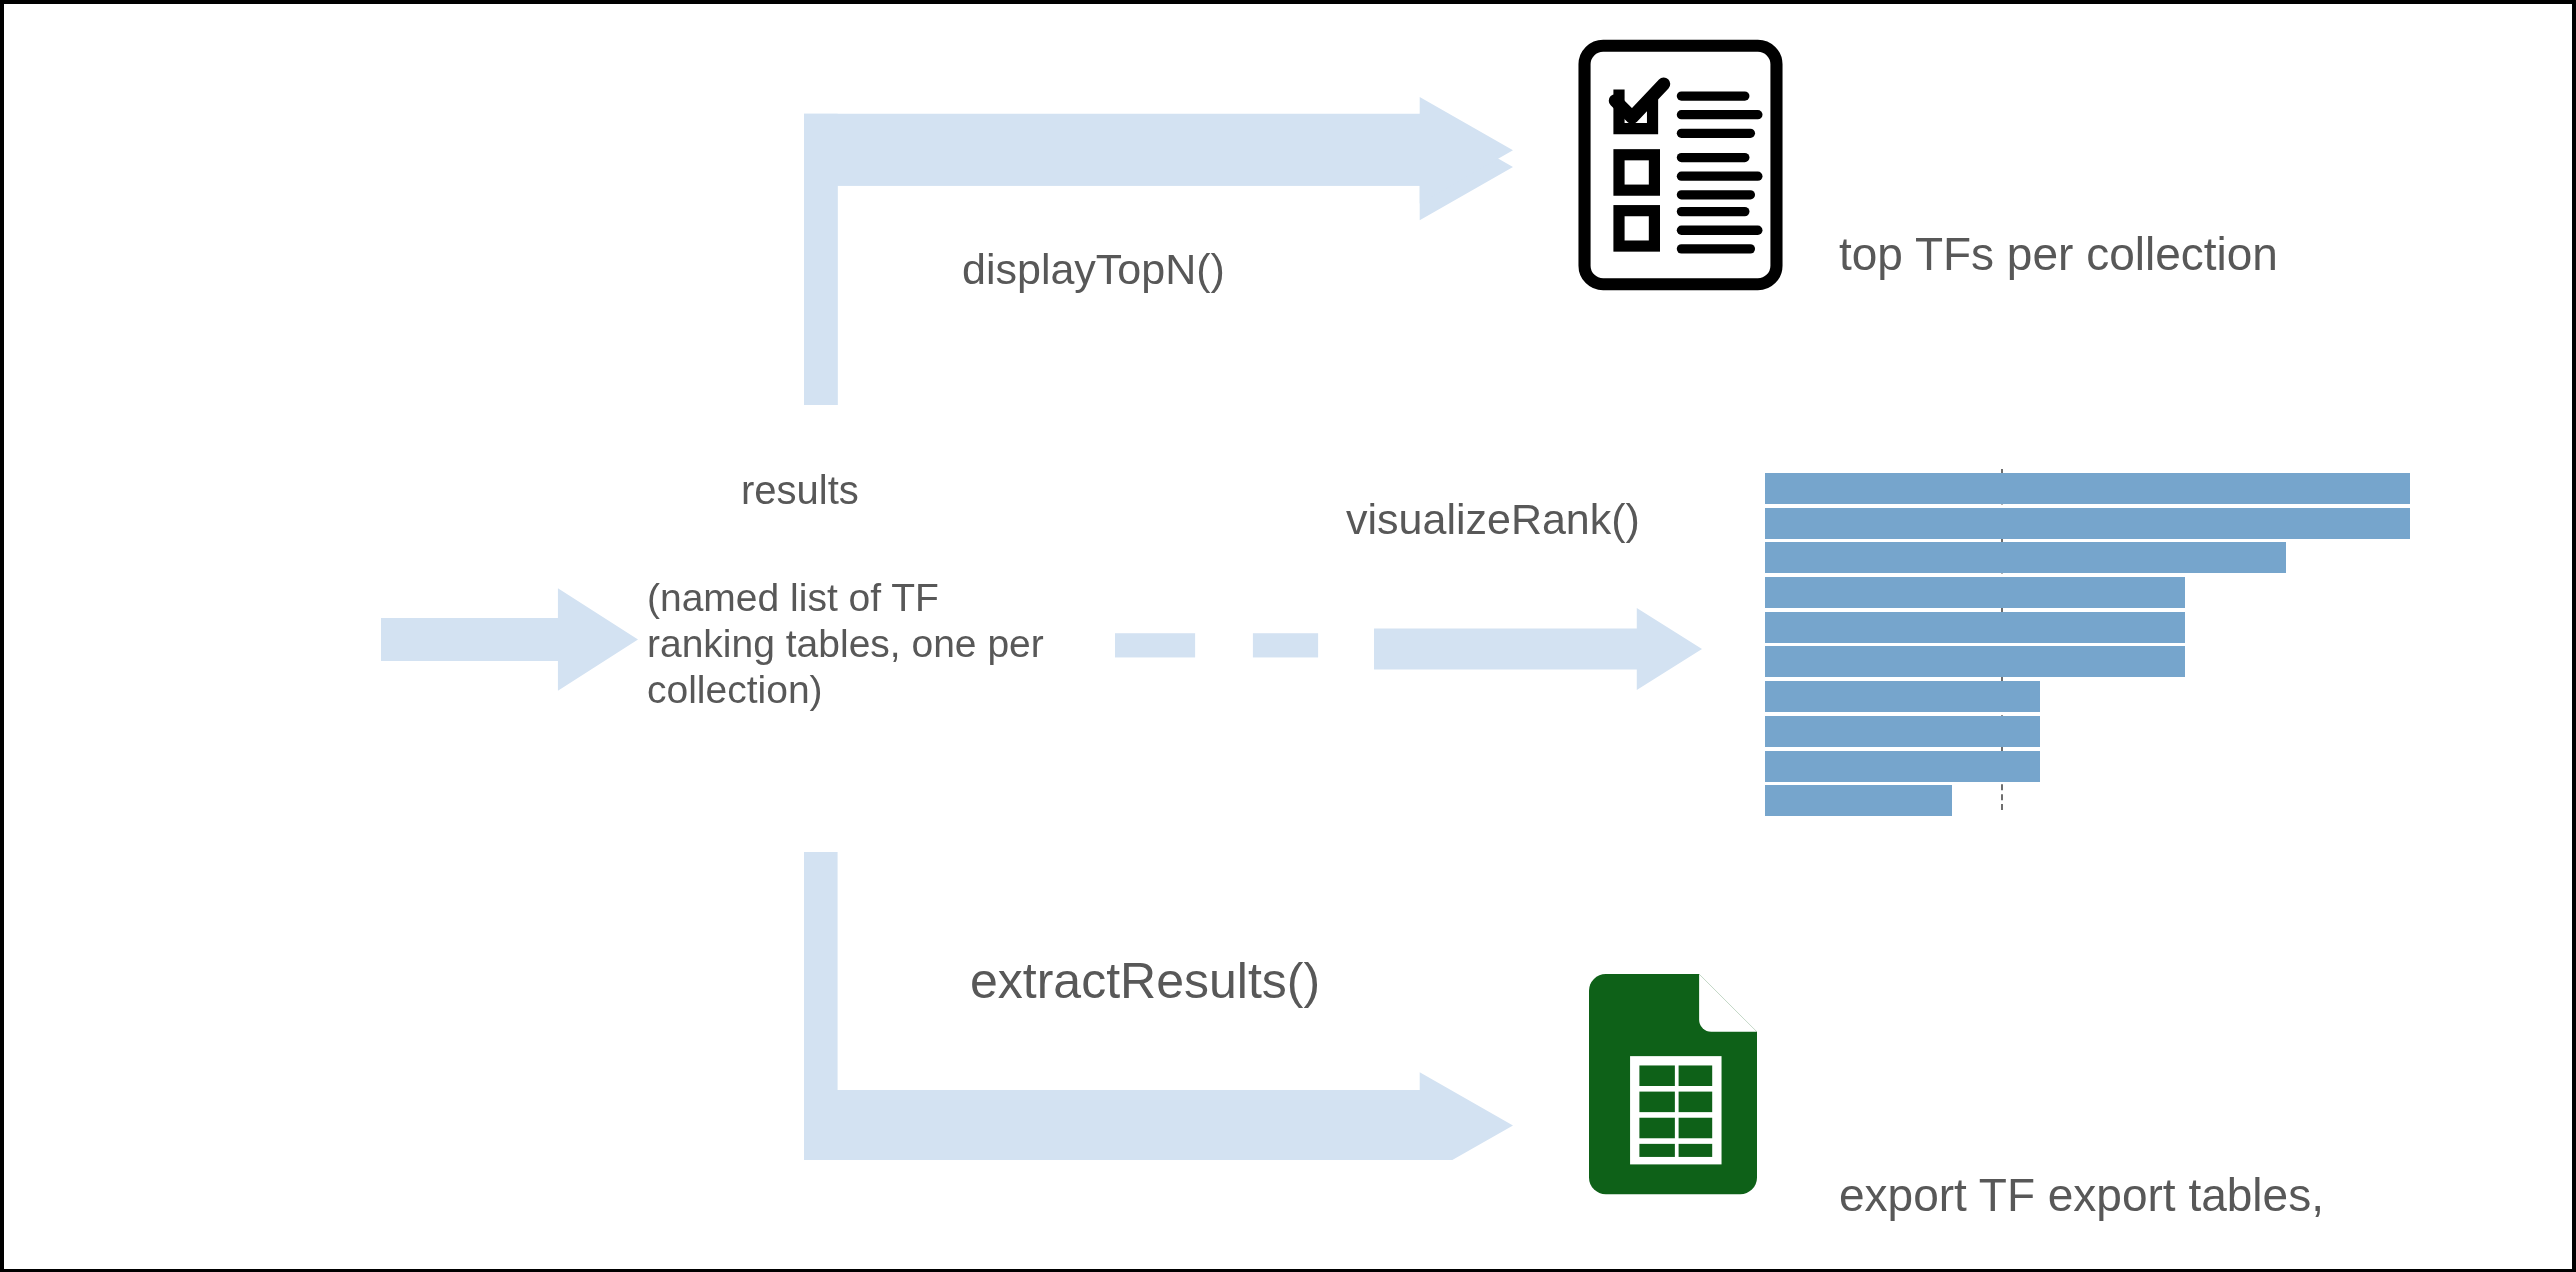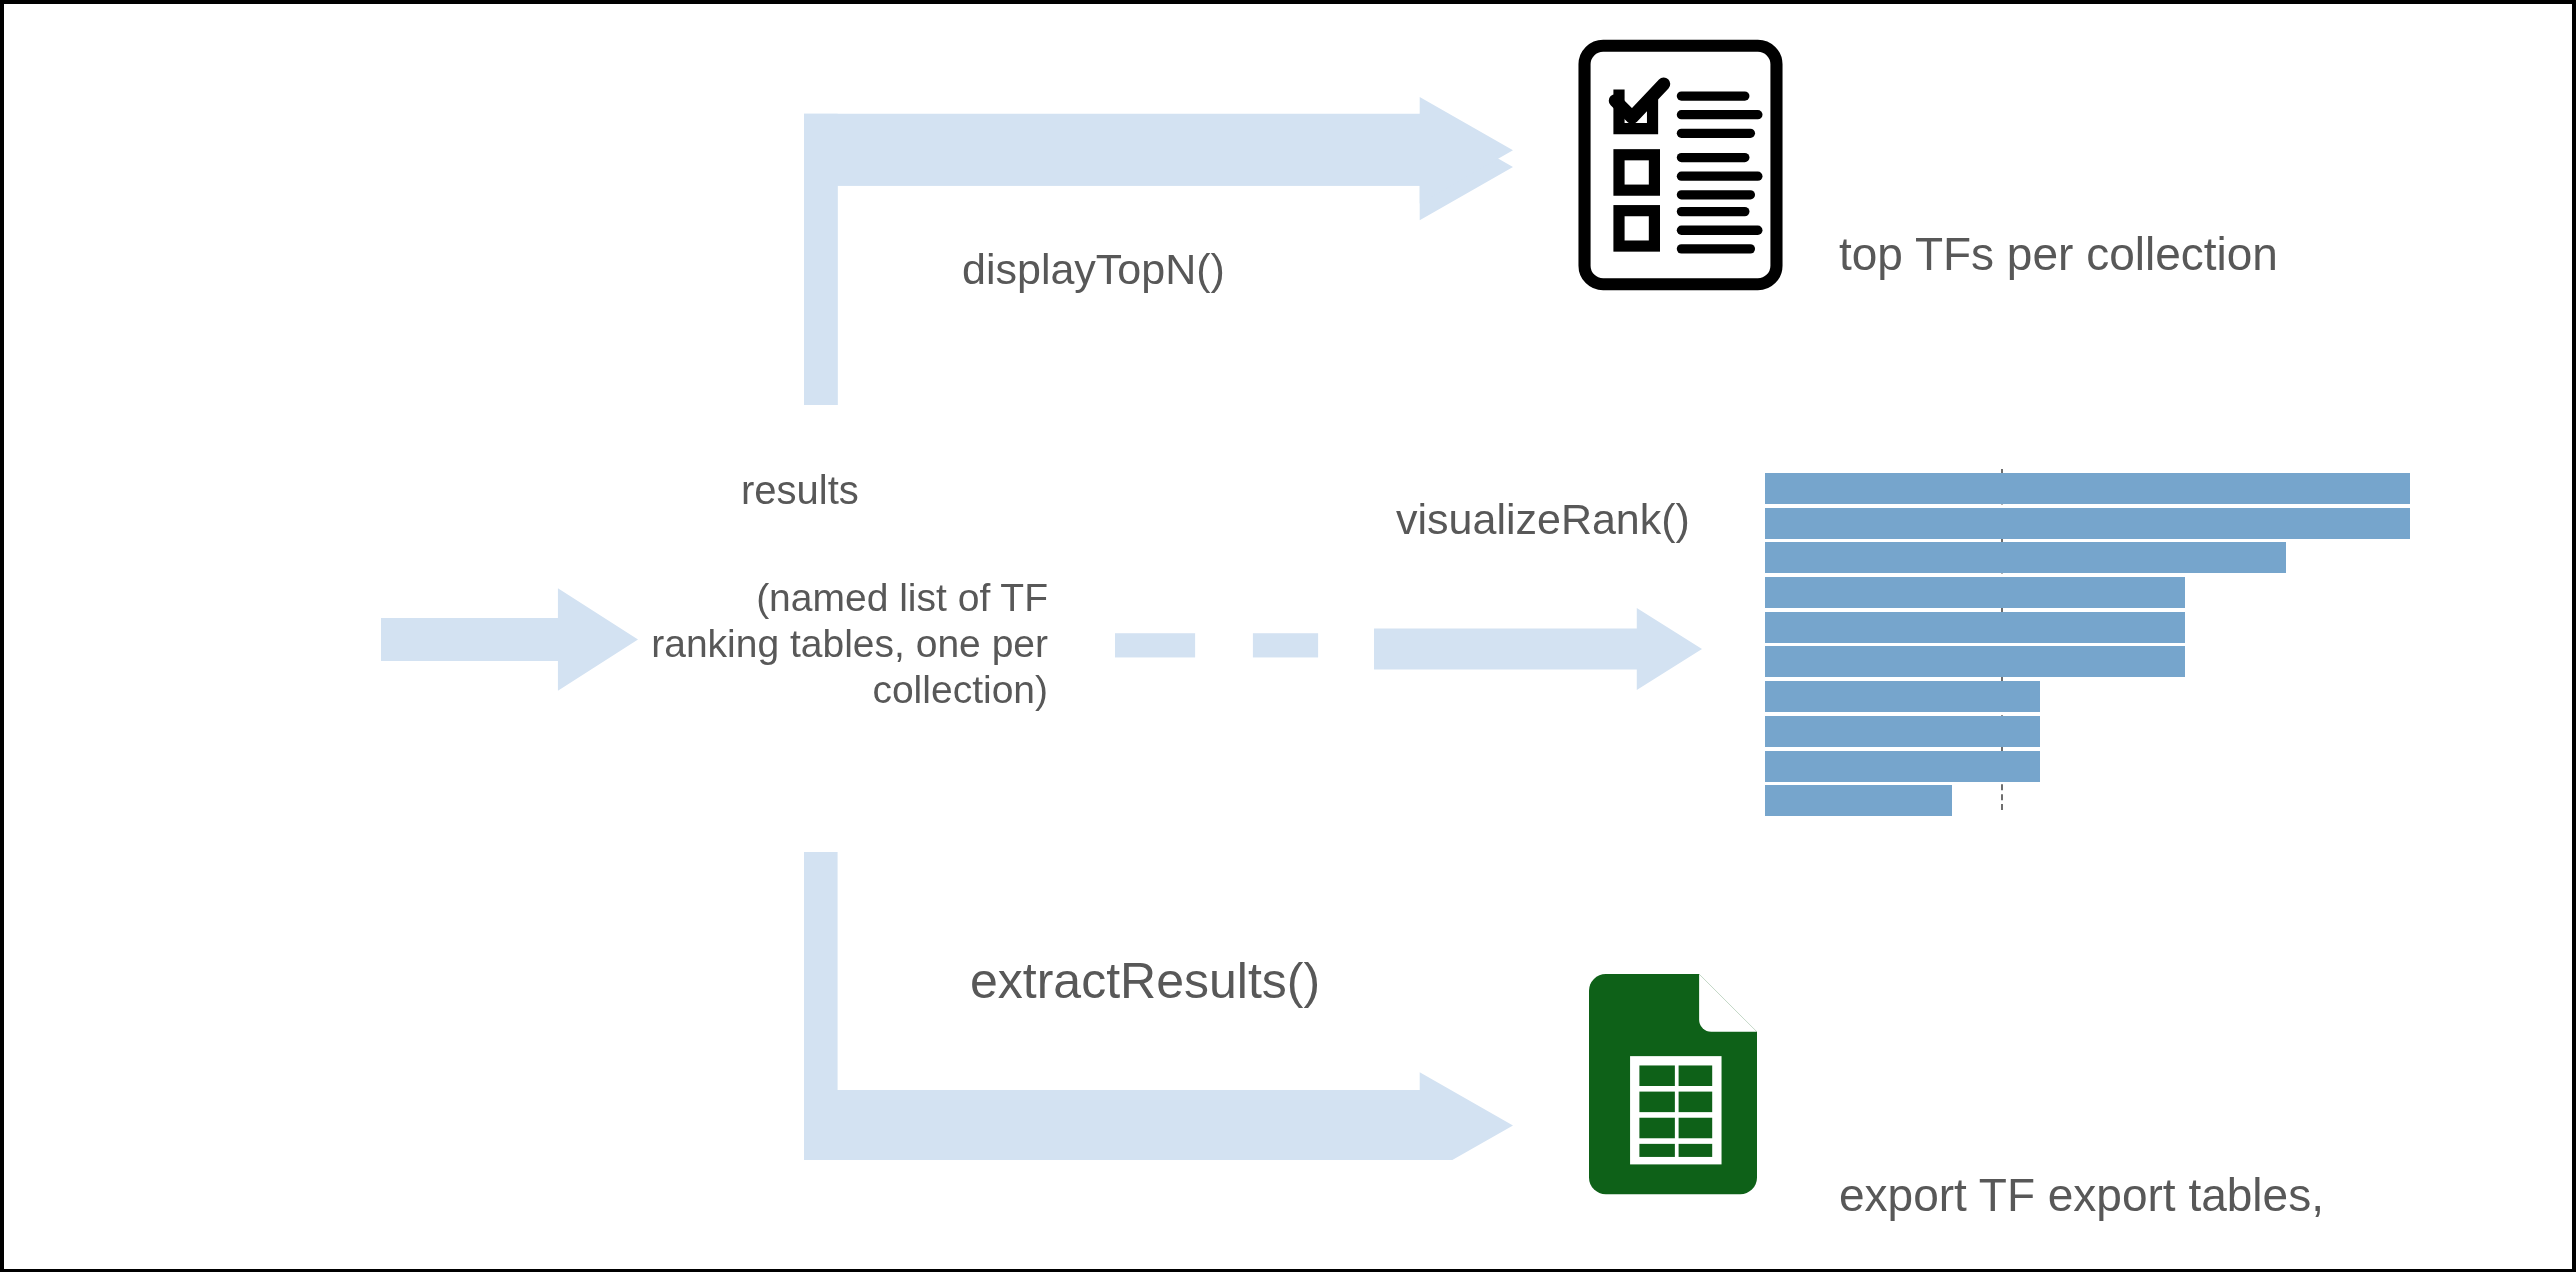--- a/index.html
+++ b/index.html
@@ -34,32 +34,32 @@
     left: 328px; top: 491px;
     font-size: 43px;
   }
   #results-title {
     left: 737px; top: 464px;
     font-size: 40px;
   }
   #results-sub {
     left: 643px; top: 571px;
     width: 401px;
-    text-align: right;
+    text-align: left;
     font-size: 39px;
     line-height: 1.18;
     white-space: normal;
   }
   #displaytopn-label {
     left: 958px; top: 241px;
     font-size: 43px;
     text-align: right;
   }
   #visualizerank-label {
-    left: 1392px; top: 491px;
+    left: 1342px; top: 491px;
     font-size: 43px;
   }
   #extractresults-label {
     left: 966px; top: 949px;
     font-size: 50px;
   }
   #quick-inspect-text {
     left: 1835px; top: 101px;
     font-size: 46px;
     line-height: 1.30;

